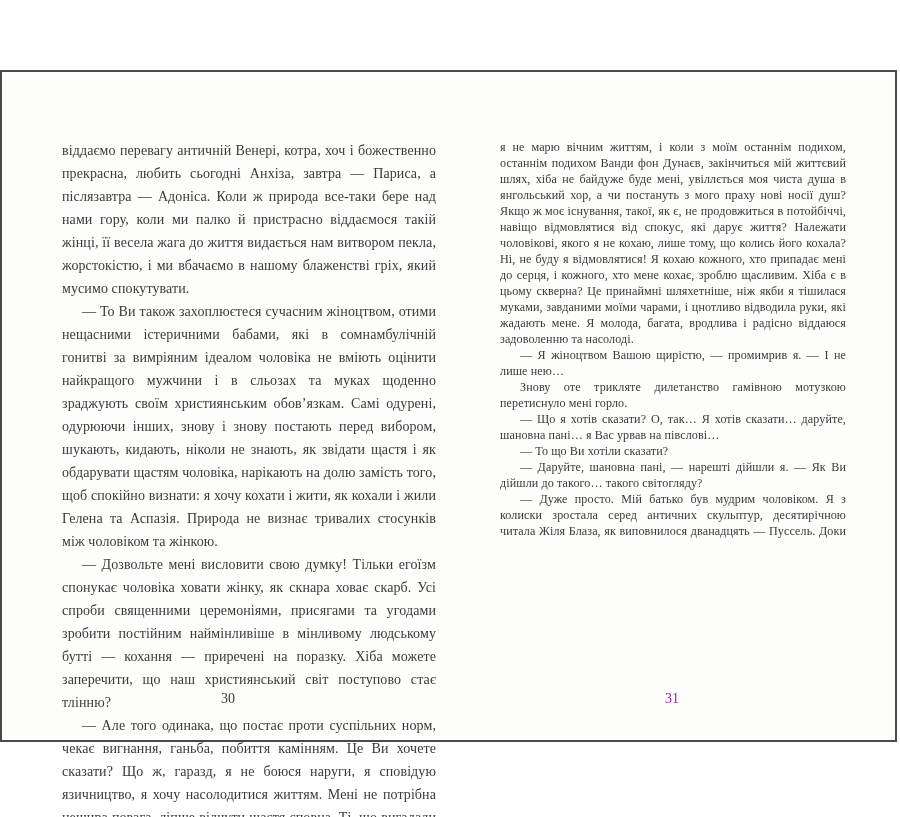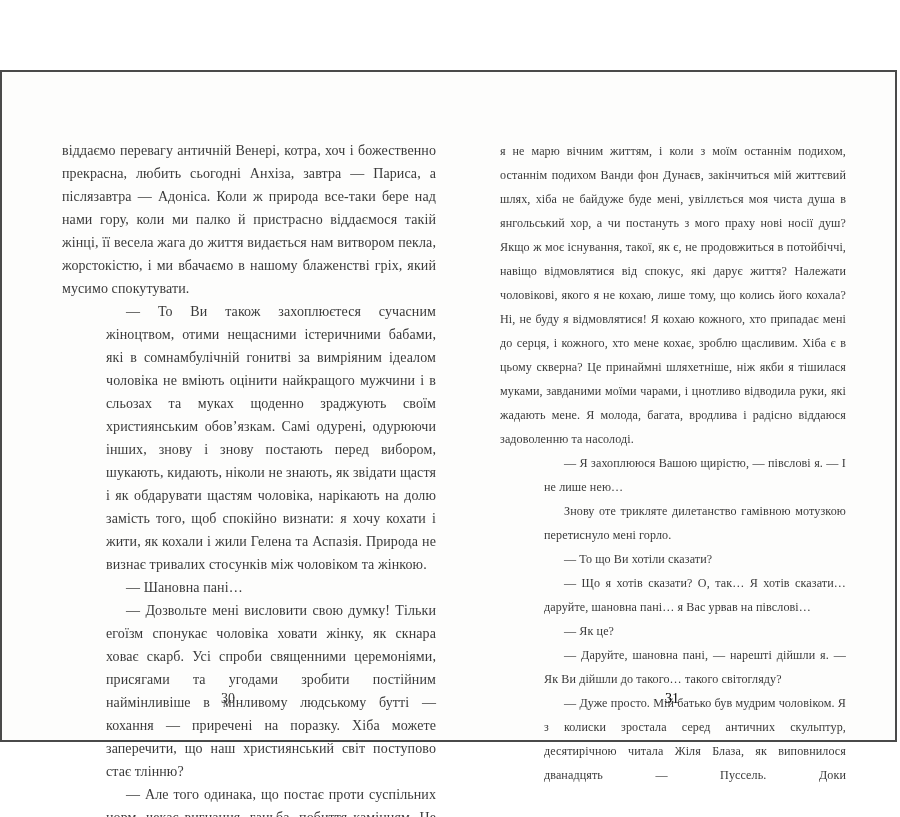--- a/index.html
+++ b/index.html
@@ -29,28 +29,28 @@
   .text-col.left {
     left: 60px;
     width: 374px;
     font-size: 14px;
     line-height: 23px;
   }
   .text-col.right {
     left: 498px;
     width: 346px;
     font-size: 12.1px;
-    line-height: 24px;
+    line-height: 16px;
   }
   .text-col p {
     margin: 0;
     text-align: justify;
     letter-spacing: 0.1px;
   }
-  .text-col p.indent { text-indent: 20px; margin-left: 44px; }
+  .text-col p.indent { text-indent: 20px; }
   .text-col p.continues { text-align-last: justify; }
   .folio {
     position: absolute;
     top: 619px;
     width: 60px;
     margin-left: -30px;
     text-align: center;
     font-size: 14px;
     color: #3a3a3a;
   }
@@ -58,30 +58,28 @@
   .folio.right { left: 670px; }
 </style>
 </head>
 <body>
 
 <div class="screen">
   <div class="book-frame" id="book-frame" style="border-color: rgb(74, 74, 74); background: rgb(253, 253, 252);">
     <div class="text-col left" id="left-col" style="color: rgb(58, 58, 58);">
         <p class="">віддаємо перевагу античній Венері, котра, хоч і божественно прекрасна, любить сьогодні Анхіза, завтра — Париса, а післязавтра — Адоніса. Коли ж природа все-таки бере над нами гору, коли ми палко й пристрасно віддаємося такій жінці, її весела жага до життя видається нам витвором пекла, жорстокістю, і ми вбачаємо в нашому блаженстві гріх, який мусимо спокутувати.</p>
         <p class="indent">— То Ви також захоплюєтеся сучасним жіноцтвом, отими нещасними істеричними бабами, які в сомнамбулічній гонитві за вимріяним ідеалом чоловіка не вміють оцінити найкращого мужчини і в сльозах та муках щоденно зраджують своїм християнським обов’язкам. Самі одурені, одурюючи інших, знову і знову постають перед вибором, шукають, кидають, ніколи не знають, як звідати щастя і як обдарувати щастям чоловіка, нарікають на долю замість того, щоб спокійно визнати: я хочу кохати і жити, як кохали і жили Гелена та Аспазія. Природа не визнає тривалих стосунків між чоловіком та жінкою.</p>
-        <p class="indent">— Шановна пані…</p>
         <p class="indent">— Дозвольте мені висловити свою думку! Тільки егоїзм спонукає чоловіка ховати жінку, як скнара ховає скарб. Усі спроби священними церемоніями, присягами та угодами зробити постійним наймінливіше в мінливому людському бутті — кохання — приречені на поразку. Хіба можете заперечити, що наш християнський світ поступово стає тлінню?</p>
         <p class="indent continues">— Але того одинака, що постає проти суспільних норм, чекає вигнання, ганьба, побиття камінням. Це Ви хочете сказати? Що ж, гаразд, я не боюся наруги, я сповідую язичництво, я хочу насолодитися життям. Мені не потрібна нещира повага, ліпше відчути щастя сповна. Ті, що вигадали християнський шлюб, добре зробили, вигадавши ще й безсмертя. Однак</p>
       </div>
     <div class="text-col right" id="right-col" style="color: rgb(58, 58, 58);">
         <p class="">я не марю вічним життям, і коли з моїм останнім подихом, останнім подихом Ванди фон Дунаєв, закінчиться мій життєвий шлях, хіба не байдуже буде мені, увіллється моя чиста душа в янгольський хор, а чи постануть з мого праху нові носії душ? Якщо ж моє існування, такої, як є, не продовжиться в потойбіччі, навіщо відмовлятися від спокус, які дарує життя? Належати чоловікові, якого я не кохаю, лише тому, що колись його кохала? Ні, не буду я відмовлятися! Я кохаю кожного, хто припадає мені до серця, і кожного, хто мене кохає, зроблю щасливим. Хіба є в цьому скверна? Це принаймні шляхетніше, ніж якби я тішилася муками, завданими моїми чарами, і цнотливо відводила руки, які жадають мене. Я молода, багата, вродлива і радісно віддаюся задоволенню та насолоді.</p>
-        <p class="indent">— Я захоплююся Вашою щирістю, — півслові я. — І не лише нею…</p>
+        <p class="indent">— Я жіноцтвом Вашою щирістю, — промимрив я. — І не лише нею…</p>
         <p class="indent">Знову оте трикляте дилетанство гамівною мотузкою перетиснуло мені горло.</p>
+        <p class="indent">— Що я хотів сказати? О, так… Я хотів сказати… даруйте, шановна пані… я Вас урвав на півслові…</p>
         <p class="indent">— То що Ви хотіли сказати?</p>
-        <p class="indent">— Що я хотів сказати? О, так… Я хотів сказати… даруйте, шановна пані… я Вас урвав на півслові…</p>
-        <p class="indent">— Як це?</p>
         <p class="indent">— Даруйте, шановна пані, — нарешті дійшли я. — Як Ви дійшли до такого… такого світогляду?</p>
         <p class="indent continues">— Дуже просто. Мій батько був мудрим чоловіком. Я з колиски зростала серед античних скульптур, десятирічною читала Жіля Блаза, як виповнилося дванадцять — Пуссель. Доки</p>
       </div>
     <div class="folio left" style="color: rgb(58, 58, 58);">30</div>
-    <div class="folio right" style="color: #000000;">31</div>
+    <div class="folio right" style="color: #a21caf;">31</div>
   </div>
 </div>
 
 </body></html>

